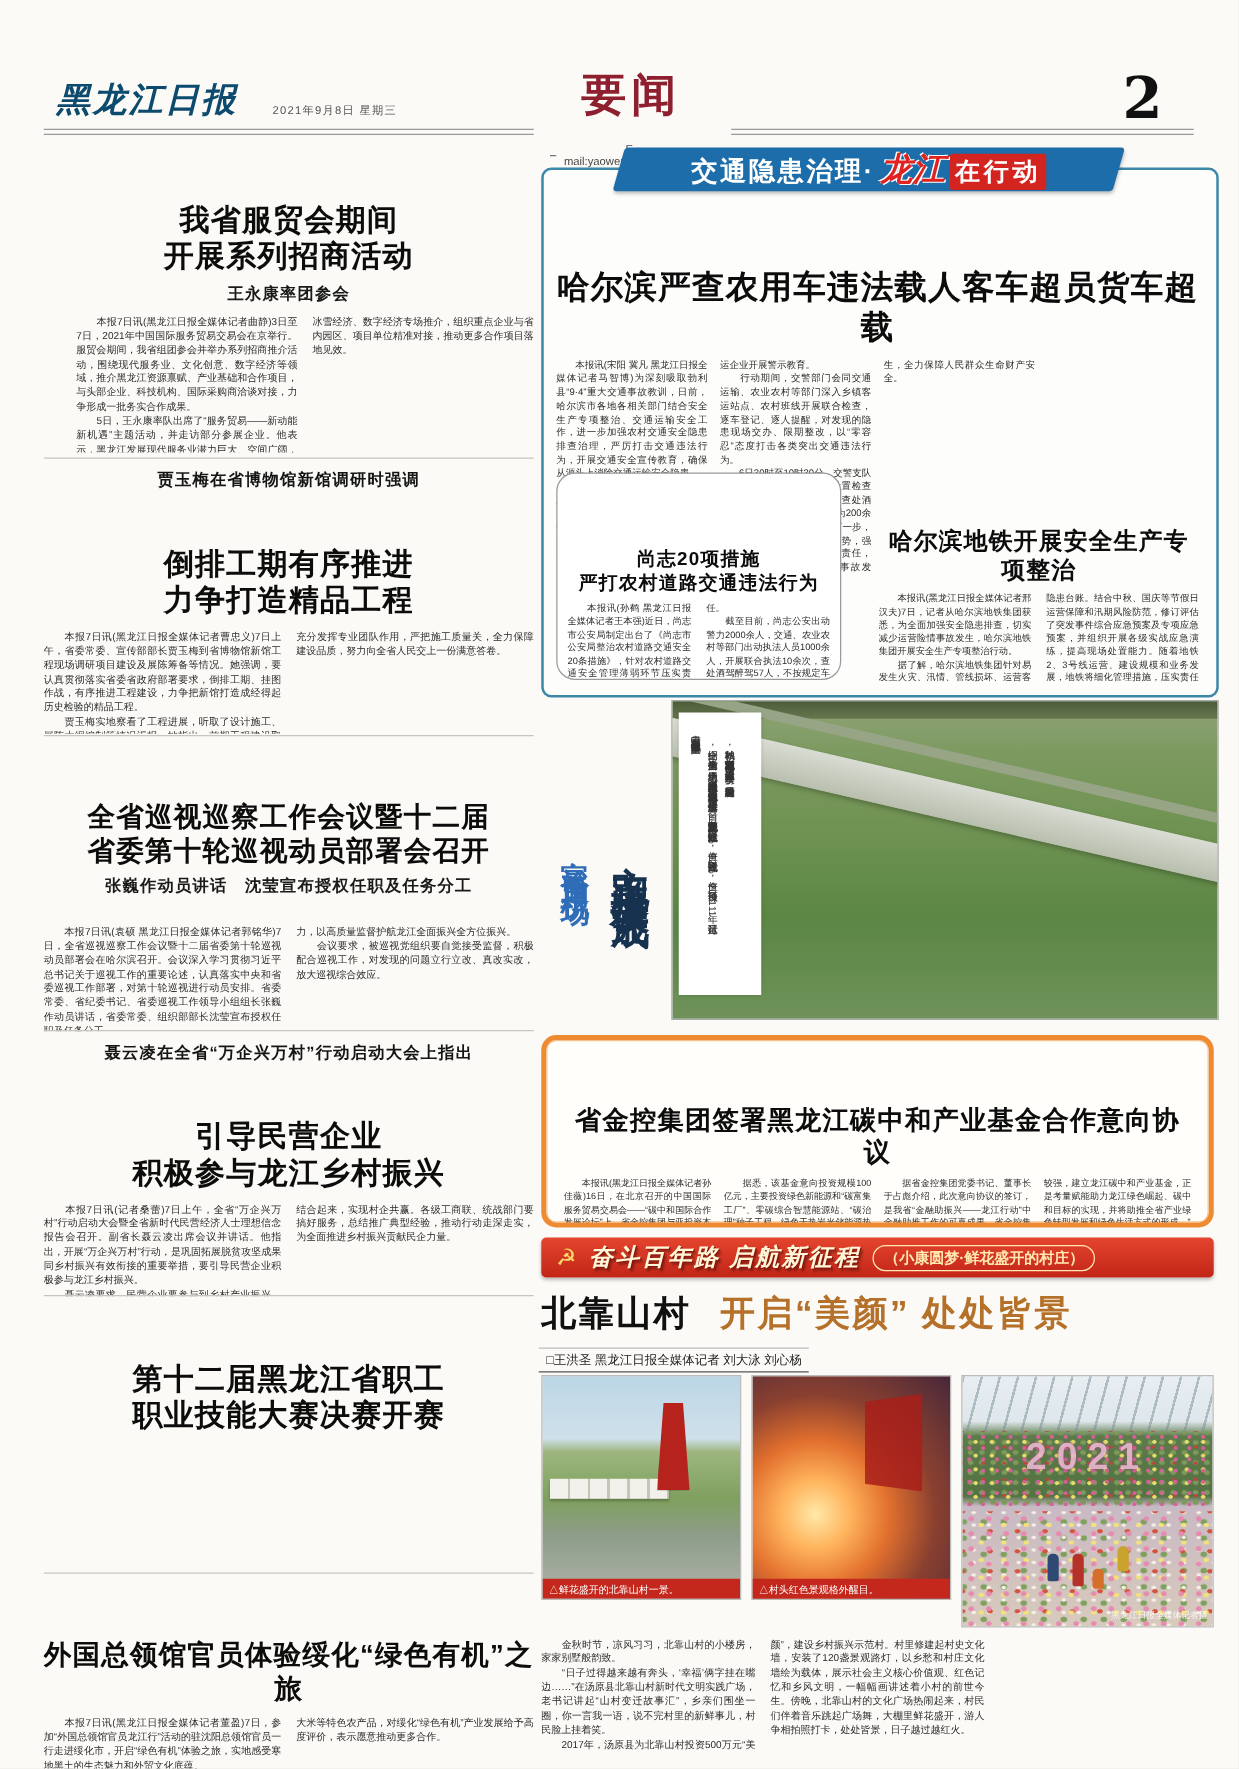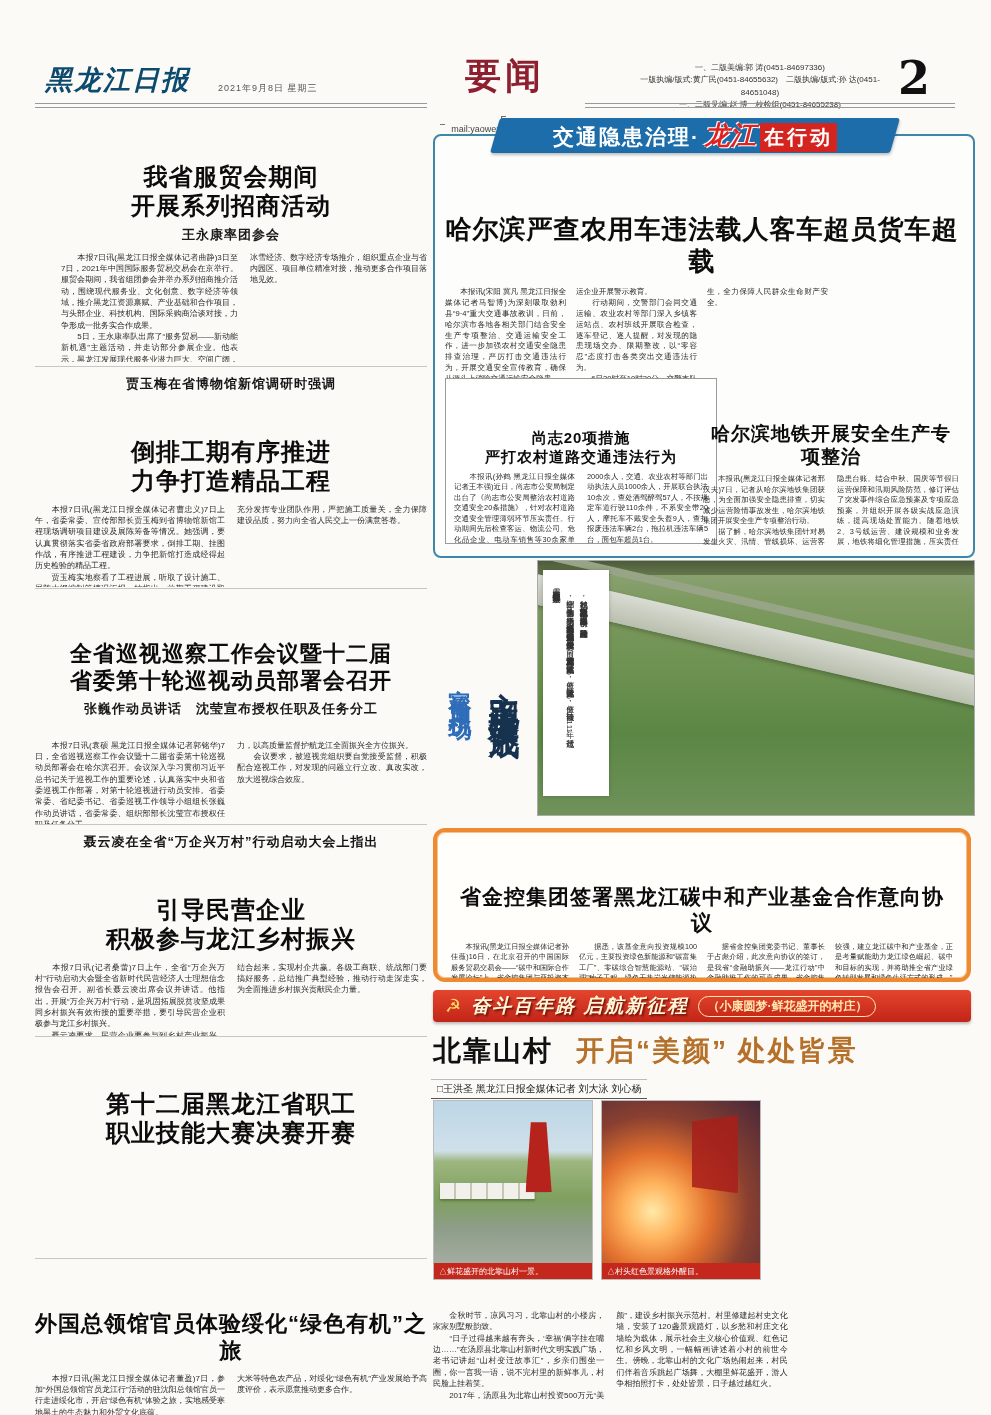--- a/index.html
+++ b/index.html
@@ -100,25 +100,20 @@
   </div>
   <div class="abs date" style="left:218px;top:82px;">2021年9月8日 星期三</div>
 
   <div class="abs" style="left:440px;top:58px;width:130px;text-align:center;">
     <div class="section-name">要闻</div>
     <div class="email" style="margin-top:20px;align-items:center;">
       <span>E-mail:yaowen8900@sina.cn</span>
     </div>
   </div>
 
-  <div class="abs editors" style="left:625px;top:62px;width:270px;">
-    <div>一、二版美编:郭 涛(0451-84697336)</div>
-    <div>一版执编/版式:黄广民(0451-84655632)　二版执编/版式:孙 达(0451-84651048)</div>
-    <div>一、二版见编:赵 博　校检组(0451-84655238)</div>
-  </div>
 
   <div class="abs pageno" style="left:898px;top:55px;">2</div>
 
   <div class="abs mast-rule2" style="left:35px;top:103px;width:392px;"></div>
   <div class="abs mast-rule2" style="left:585px;top:103px;width:370px;"></div>
 
   <div class="abs" style="left:35px;top:118px;width:392px;height:244px;overflow:hidden;">
     <div class="headline h24">我省服贸会期间
 开展系列招商活动</div>
     <div class="subhead">王永康率团参会</div>
@@ -174,21 +169,21 @@
   </div>
 
   <div class="abs" style="left:445px;top:170px;width:514px;">
     <div class="headline h26">哈尔滨严查农用车违法载人客车超员货车超载</div>
     <div class="body cols4" style="height:178px;margin-top:10px;font-size:7.6px;">　　本报讯(宋阳 冀凡 黑龙江日报全媒体记者马智博)为深刻吸取勃利县“9·4”重大交通事故教训，日前，哈尔滨市各地各相关部门结合安全生产专项整治、交通运输安全工作，进一步加强农村交通安全隐患排查治理，严厉打击交通违法行为，开展交通安全宣传教育，确保从源头上消除交通运输安全隐患。
 　　针对农村地区存在的交通隐患，哈尔滨市公安交警部门集中开展道路交通安全大排查大整治专项行动，紧盯重点时段、重点路段、重点车辆，从严查处农用车违法载人、客车超员、货车超载等突出交通违法行为，并深入乡镇村屯、客运企业开展警示教育。
 　　行动期间，交警部门会同交通运输、农业农村等部门深入乡镇客运站点、农村班线开展联合检查，逐车登记、逐人提醒，对发现的隐患现场交办、限期整改，以“零容忍”态度打击各类突出交通违法行为。
 　　6日30时至10时30分，交警支队组织夜查统一行动，全市设置检查站点，多警种联勤联动，共查处酒驾醉驾、超员超载等违法行为200余起，批评教育300余人次。下一步，哈尔滨市将保持严管高压态势，强化源头监管，压实企业主体责任，坚决防范重特大道路交通事故发生，全力保障人民群众生命财产安全。</div>
   </div>
 
-  <div class="abs subbox" style="left:445px;top:378px;width:272px;height:166px;padding:6px 8px;box-sizing:border-box;overflow:hidden;">
+  <div class="abs subbox" style="left:445px;top:378px;width:228px;height:166px;padding:16px 8px;box-sizing:border-box;overflow:hidden;border-radius:15px;">
     <div class="headline h15">尚志20项措施
 严打农村道路交通违法行为</div>
     <div class="body cols2" style="height:112px;margin-top:5px;font-size:7.4px;">　　本报讯(孙鹤 黑龙江日报全媒体记者王本强)近日，尚志市公安局制定出台了《尚志市公安局整治农村道路交通安全20条措施》，针对农村道路交通安全管理薄弱环节压实责任。行动期间先后检查客运、物流公司、危化品企业、电动车销售等30余家单位，督促企业进一步落实交通安全主体责任。
 　　截至目前，尚志公安出动警力2000余人，交通、农业农村等部门出动执法人员1000余人，开展联合执法10余次，查处酒驾醉驾57人，不按规定车道行驶110余件，不系安全带20人，摩托车不戴安全头盔9人，查扣报废违法车辆2台，拖拉机违法车辆5台，面包车超员1台。</div>
   </div>
 
   <div class="abs" style="left:703px;top:378px;width:256px;height:168px;overflow:hidden;">
     <div class="headline h19">哈尔滨地铁开展安全生产专项整治</div>
     <div class="body cols2" style="height:134px;margin-top:6px;font-size:7.4px;">　　本报讯(黑龙江日报全媒体记者邢汉夫)7日，记者从哈尔滨地铁集团获悉，为全面加强安全隐患排查，切实减少运营险情事故发生，哈尔滨地铁集团开展安全生产专项整治行动。
 　　据了解，哈尔滨地铁集团针对易发生火灾、汛情、管线损坏、运营客流中断、设备故障等安全事故的重点区域、重点环节、重点岗位进行安全风险辨识评估，梳理风险隐患清单，明确管控周期及整改时限，确定相关责任单位的职责及责任人，建立风险隐患台账。结合中秋、国庆等节假日运营保障和汛期风险防范，修订评估了突发事件综合应急预案及专项应急预案，并组织开展各级实战应急演练，提高现场处置能力。随着地铁2、3号线运营、建设规模和业务发展，地铁将细化管理措施，压实责任落实，全力保障地铁安全生产。</div>
@@ -239,20 +234,31 @@
   <div class="abs" style="left:433px;top:1100px;width:538px;height:200px;display:flex;gap:8px;">
     <div class="photo p-village" style="width:158px;height:178px;">
       <div class="houses"></div>
       <div class="sculpt"></div>
       <div class="photo-capbar">△鲜花盛开的北靠山村一景。</div>
     </div>
     <div class="photo p-sunset" style="width:158px;height:178px;">
       <div class="flagwall"></div>
       <div class="photo-capbar">△村头红色景观格外醒目。</div>
     </div>
+    <div class="photo p-flower" style="flex:1;height:200px;">
+      <div class="glassroof"></div>
+      <div class="flowerwall"></div>
+      <div class="flower2021">2021</div>
+      <div class="flowerbeds"></div>
+      <div class="person" style="left:34%;bottom:18%;background:#2e4a72;"></div>
+      <div class="person" style="left:44%;bottom:16%;background:#b5312a;height:26px;"></div>
+      <div class="person" style="left:52%;bottom:15%;background:#d4702a;height:16px;"></div>
+      <div class="person" style="left:62%;bottom:22%;background:#caa22e;height:20px;"></div>
+      <div class="watermark">黑龙江日报全媒体记者摄</div>
+    </div>
   </div>
 
   <div class="abs" style="left:433px;top:1310px;width:538px;height:100px;overflow:hidden;">
     <div class="body cols3" style="height:100px;">　　金秋时节，凉风习习，北靠山村的小楼房，家家别墅般韵致。
 　　“日子过得越来越有奔头，‘幸福’俩字挂在嘴边……”在汤原县北靠山村新时代文明实践广场，老书记讲起“山村变迁故事汇”，乡亲们围坐一圈，你一言我一语，说不完村里的新鲜事儿，村民脸上挂着笑。
 　　2017年，汤原县为北靠山村投资500万元“美颜”，建设乡村振兴示范村。村里修建起村史文化墙，安装了120盏景观路灯，以乡愁和村庄文化墙绘为载体，展示社会主义核心价值观、红色记忆和乡风文明，一幅幅画讲述着小村的前世今生。傍晚，北靠山村的文化广场热闹起来，村民们伴着音乐跳起广场舞，大棚里鲜花盛开，游人争相拍照打卡，处处皆景，日子越过越红火。</div>
   </div>
 
 </div>
 

